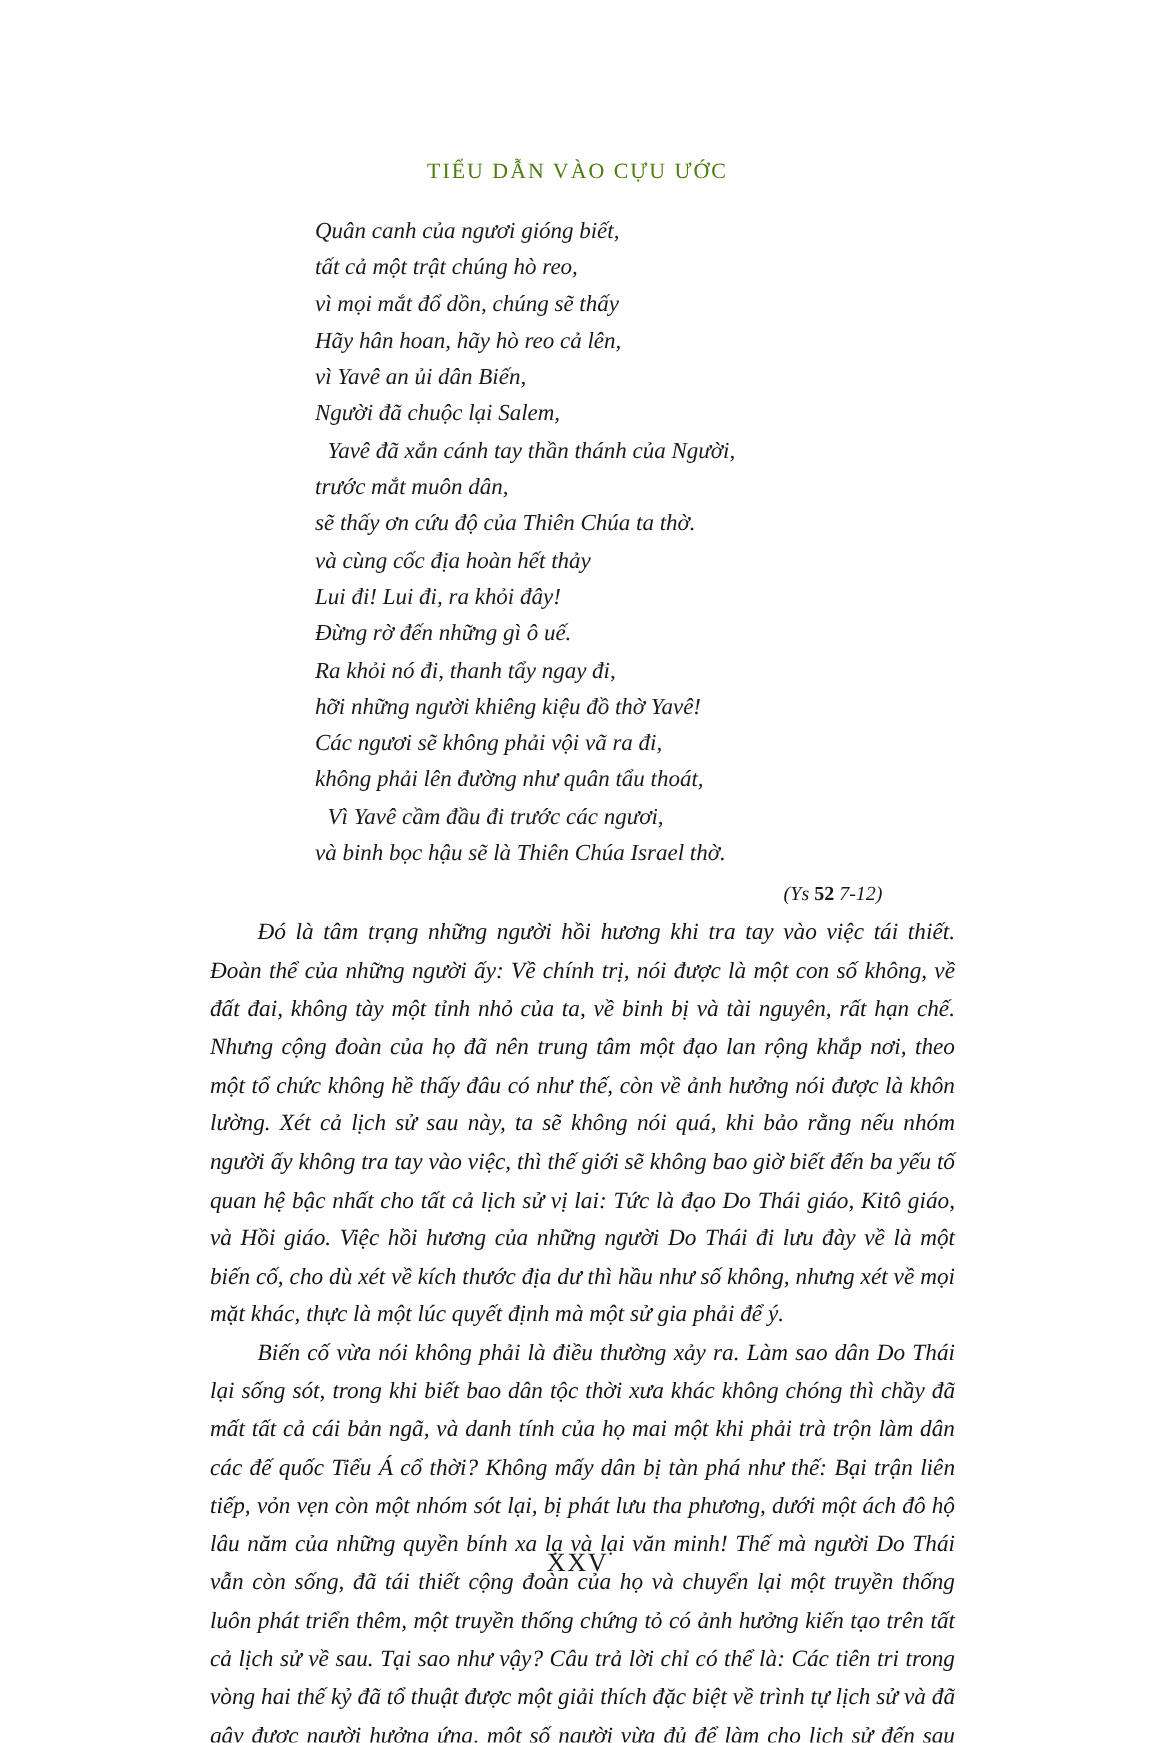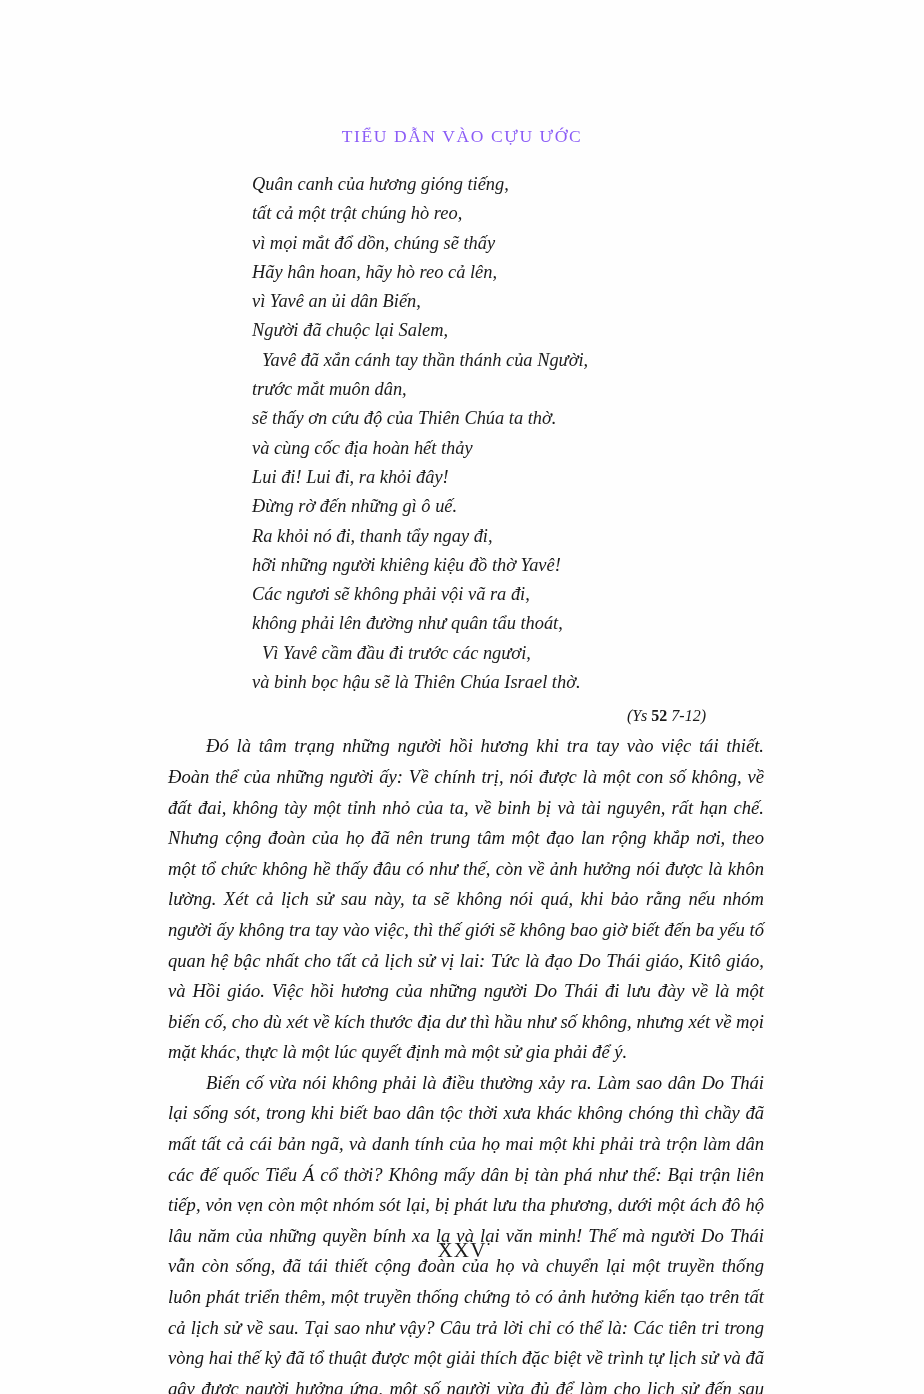--- a/index.html
+++ b/index.html
@@ -25,21 +25,21 @@
   }
   .running-head {
     position: absolute;
     top: 126px;
     left: 0;
     width: 924px;
     text-align: center;
     font-size: 17.5px;
     letter-spacing: 1.6px;
     font-family: "Liberation Serif", "DejaVu Serif", serif;
-    color: #8b5cf6;
+    color: #4d7c0f;
   }
 
   .content {
     position: absolute;
     top: 170px;
     left: 168px;
     width: 596px;
   }
 
   
@@ -105,21 +105,21 @@
 </head>
 <body>
 
 <div class="page">
 
   <div class="running-head">TIỂU DẪN VÀO CỰU ƯỚC</div>
 
   <div class="content">
 
     <div class="poem">
-      <div class="line">Quân canh của hương gióng tiếng,</div>
+      <div class="line">Quân canh của ngươi gióng biết,</div>
       <div class="line">tất cả một trật chúng hò reo,</div>
       <div class="line">vì mọi mắt đổ dồn, chúng sẽ thấy</div>
       <div class="line">Hãy hân hoan, hãy hò reo cả lên,</div>
       <div class="line">vì Yavê an ủi dân Biến,</div>
       <div class="line">Người đã chuộc lại Salem,</div>
       <div class="line indent-1">Yavê đã xắn cánh tay thần thánh của Người,</div>
       <div class="line">trước mắt muôn dân,</div>
       <div class="line">sẽ thấy ơn cứu độ của Thiên Chúa ta thờ.</div>
       <div class="line">và cùng cốc địa hoàn hết thảy</div>
       <div class="line">Lui đi! Lui đi, ra khỏi đây!</div>

